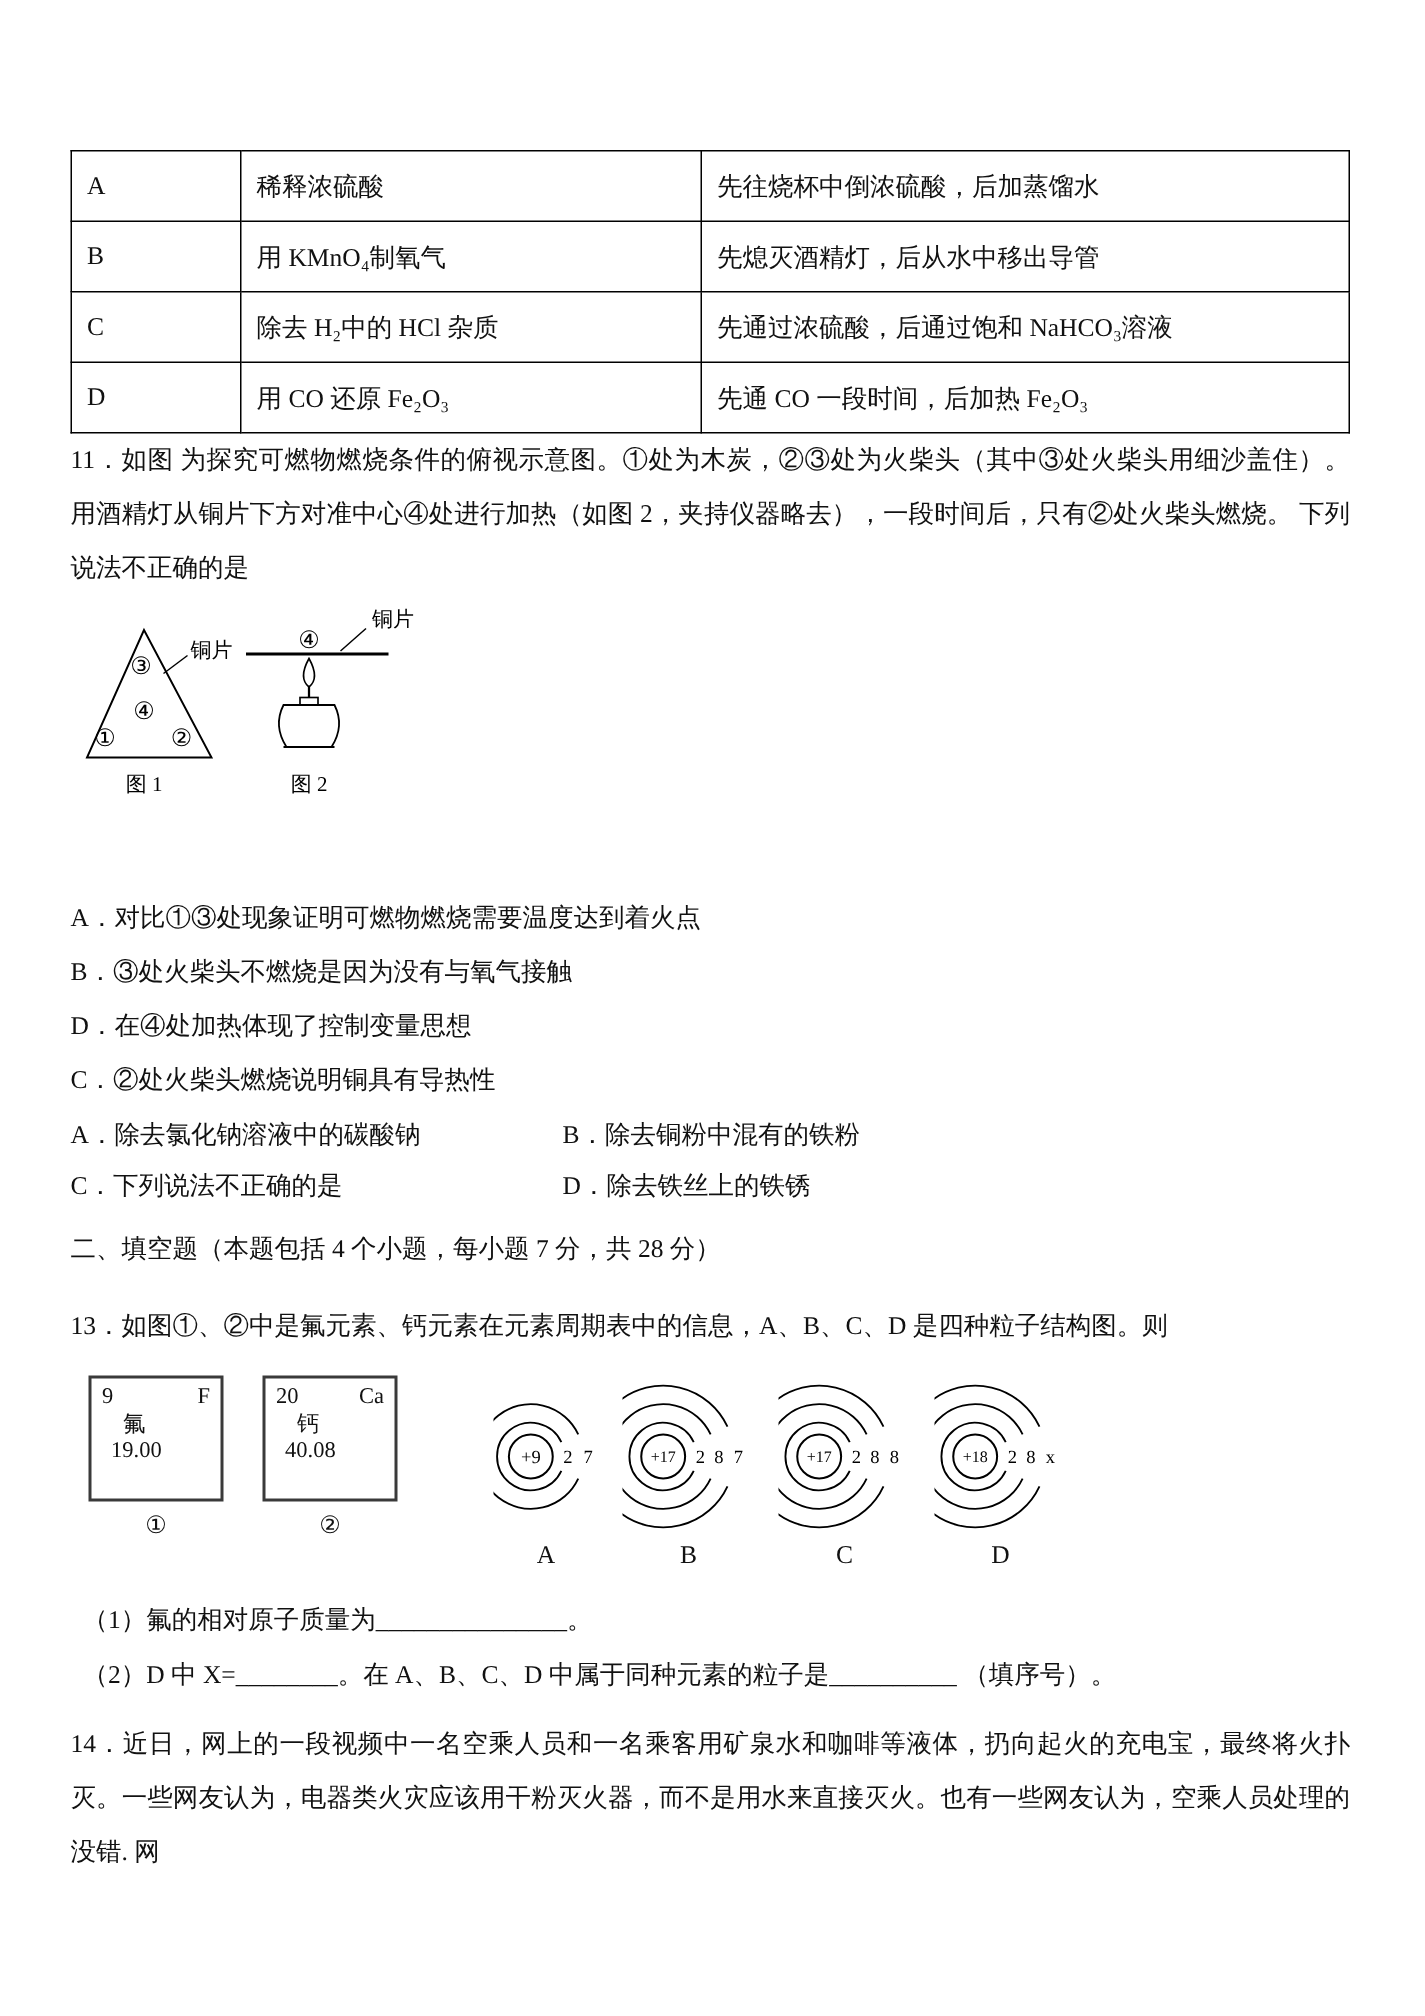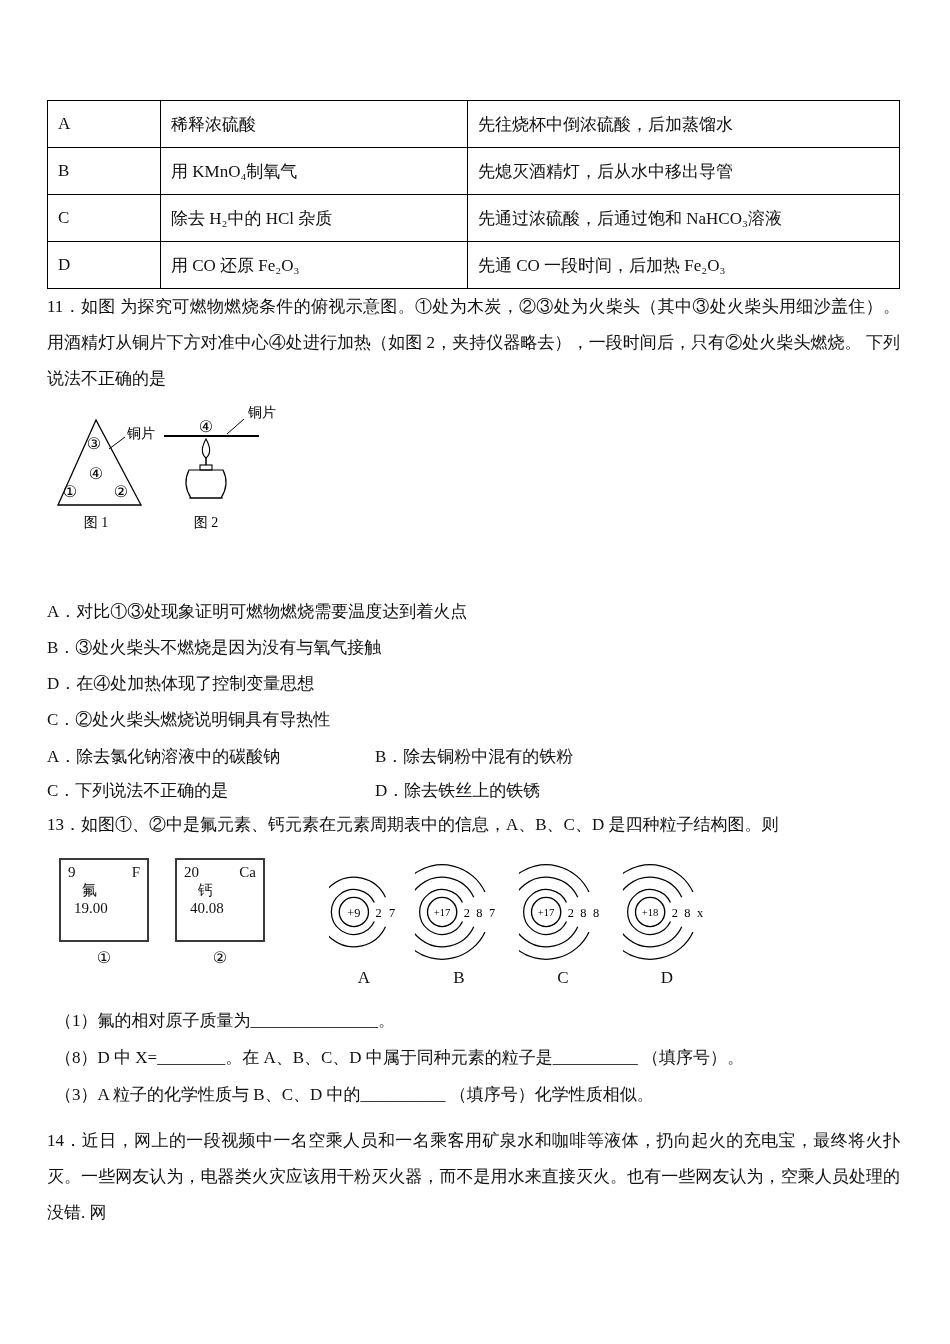--- a/index.html
+++ b/index.html
@@ -108,20 +108,21 @@
     <div class="optline">C．②处火柴头燃烧说明铜具有导热性</div>
   </div>
 
   <div class="opt-grid">
     <div>A．除去氯化钠溶液中的碳酸钠</div>
     <div>B．除去铜粉中混有的铁粉</div>
     <div>C．下列说法不正确的是</div>
     <div>D．除去铁丝上的铁锈</div>
   </div>
 
+  <p class="section-head">二、填空题（本题包括 4 个小题，每小题 7 分，共 28 分）</p>
 
   <p class="para" style="line-height:34px;">13．如图①、②中是氟元素、钙元素在元素周期表中的信息，A、B、C、D 是四种粒子结构图。则</p>
 
   <div class="fig13">
 
     <div class="el-wrap">
       <div class="el-box">
         <div class="el-top">
           <span>9</span>
           <span>F</span>
@@ -198,19 +199,18 @@
           <text x="68.5" y="52" font-size="11" text-anchor="middle">x</text>
         </svg>
         <div class="plabel">D</div>
       </div>
 
     </div>
   </div>
 
   <div class="blanks">
     <p>（1）氟的相对原子质量为_______________。</p>
-    <p>（8）D 中 X=________。在 A、B、C、D 中属于同种元素的粒子是__________ （填序号）。</p>
-    <p>（3）A 粒子的化学性质与 B、C、D 中的__________ （填序号）化学性质相似。</p>
+    <p>（2）D 中 X=________。在 A、B、C、D 中属于同种元素的粒子是__________ （填序号）。</p>
   </div>
 
   <p class="para q14">14．近日，网上的一段视频中一名空乘人员和一名乘客用矿泉水和咖啡等液体，扔向起火的充电宝，最终将火扑灭。一些网友认为，电器类火灾应该用干粉灭火器，而不是用水来直接灭火。也有一些网友认为，空乘人员处理的没错. 网</p>
 
 </div>
 
 </body></html>

